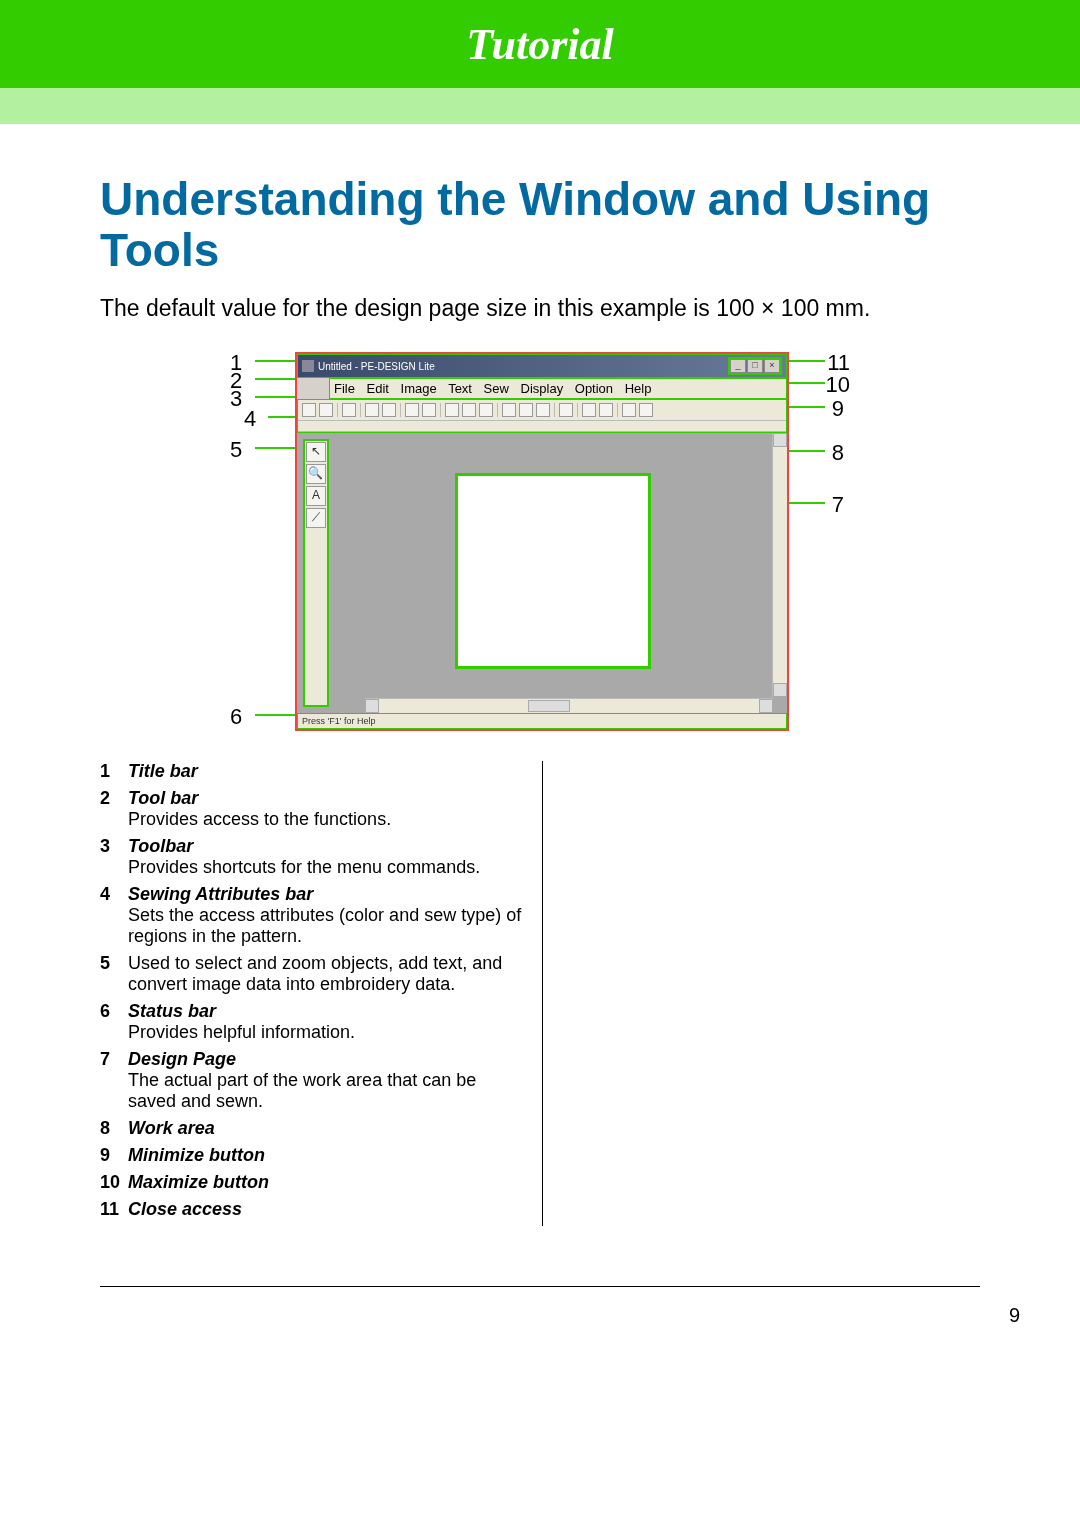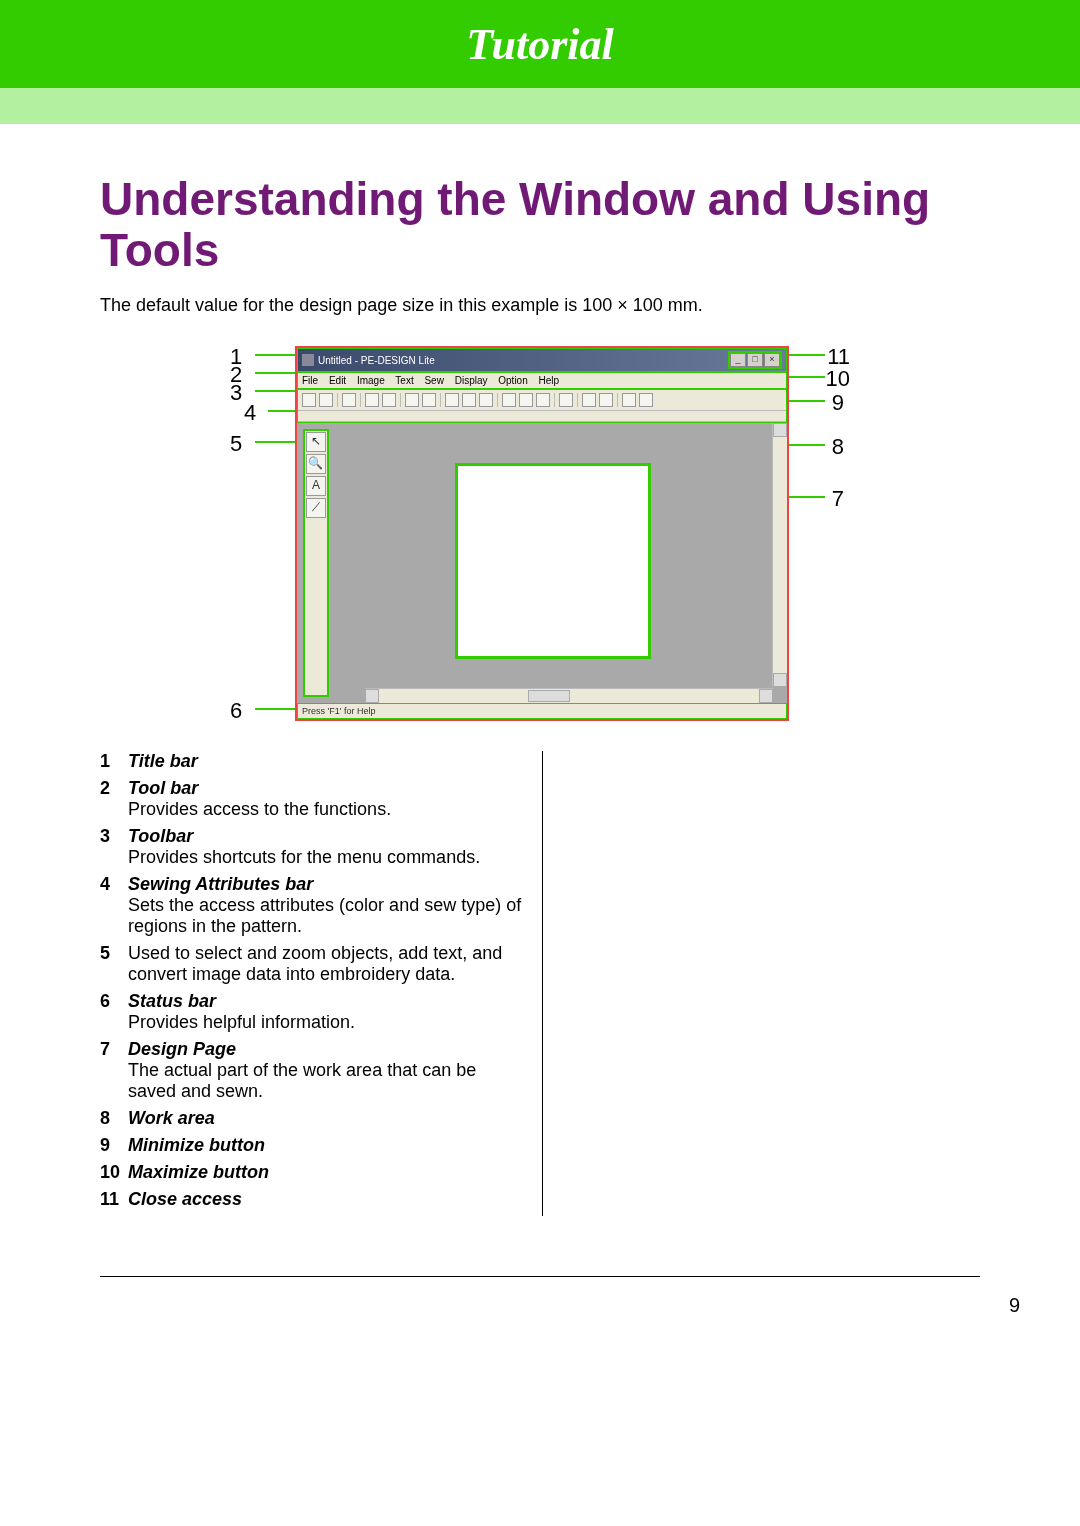--- a/index.html
+++ b/index.html
@@ -1,34 +1,34 @@
 <!DOCTYPE html>
 <html><head>
 <meta charset="utf-8">
 <style>
 body { margin: 0; padding: 0; font-family: Arial, Helvetica, sans-serif; background: #fff; color: #000; }
 .page { width: 1080px; margin: 0 auto; position: relative; }
 .header-bar { background: #33cc00; height: 88px; display: flex; align-items: center; justify-content: center; }
 .header-title { color: #fff; font-family: 'Times New Roman', serif; font-style: italic; font-weight: bold; font-size: 44px; }
 .subheader-bar { background: #b3f0a0; height: 36px; }
 .content { padding: 50px 100px 40px 100px; position: relative; }
-.section-title { color: #701a75; font-size: 46px; font-weight: bold; line-height: 1.1; margin: 0 0 20px 0; }
-.intro { font-size: 18px; margin: 0 0 30px 0; }
+.section-title { color: #0369a1; font-size: 46px; font-weight: bold; line-height: 1.1; margin: 0 0 20px 0; }
+.intro { font-size: 23px; margin: 0 0 30px 0; }
 .figure-wrap { position: relative; margin: 0 auto 30px auto; width: 680px; }
 .callout-left { position: absolute; font-size: 22px; text-align: right; }
 .callout-right { position: absolute; font-size: 22px; text-align: left; }
 .callout-line { position: absolute; background: #33cc00; height: 2px; }
 .callout-line-v { position: absolute; background: #33cc00; width: 2px; }
 
 .app-window { width: 490px; border: 2px solid #ef4444; background: #d6d2cb; margin-left: 95px; position: relative; }
 .titlebar { background: linear-gradient(to right, #3a4a6a, #6a7a9a); color: #fff; font-size: 10px; padding: 2px 4px; display: flex; align-items: center; border: 1px solid #33cc00; }
 .titlebar-icon { width: 12px; height: 12px; background: #889; margin-right: 4px; }
 .win-btns { margin-left: auto; display: flex; gap: 1px; border: 2px solid #33cc00; }
 .win-btn { width: 14px; height: 12px; background: #d6d2cb; border: 1px solid #888; font-size: 9px; line-height: 10px; text-align: center; color: #333; }
-.menubar { background: #ece9d8; font-size: 10px; padding: 2px 4px; border: 1px solid #33cc00; }
+.menubar { background: #ece9d8; font-size: 13px; padding: 2px 4px; border: 1px solid #33cc00; margin-left: 32px; }
 .menubar span { margin-right: 8px; }
 .row-wrap { border: 1px solid #33cc00; }
 .toolbar { background: #ece9d8; padding: 3px 4px; border-bottom: 1px solid #bbb; display: flex; gap: 3px; }
 .tb-icon { width: 12px; height: 12px; border: 1px solid #999; background: #f4f4f0; }
 .tb-sep { width: 1px; height: 14px; background: #bbb; margin: 0 1px; }
 .attrbar { background: #ece9d8; height: 10px; border-bottom: 1px solid #bbb; }
 .main-area { display: flex; background: #a9a9a9; height: 280px; position: relative; }
 .toolbox { background: #ece9d8; width: 22px; margin: 6px; border: 2px solid #33cc00; display: flex; flex-direction: column; }
 .tool-btn { width: 18px; height: 18px; border: 1px solid #999; margin: 1px; background: #f4f4f0; font-size: 12px; text-align: center; line-height: 16px; color: #333; }
 .workarea { flex: 1; position: relative; background: #a9a9a9; }

